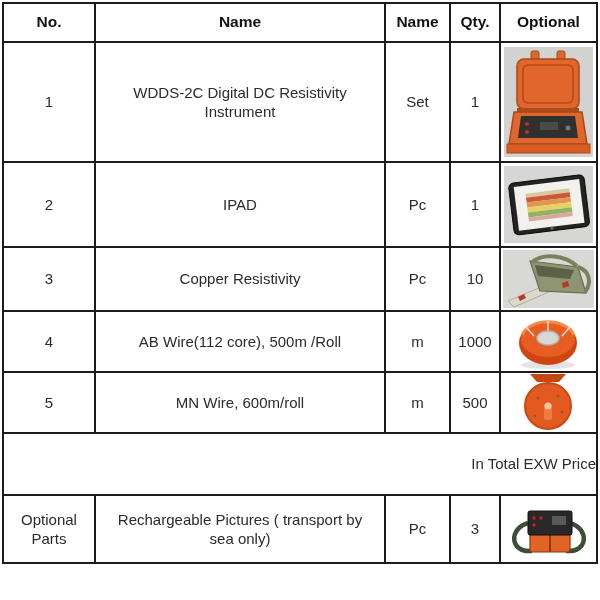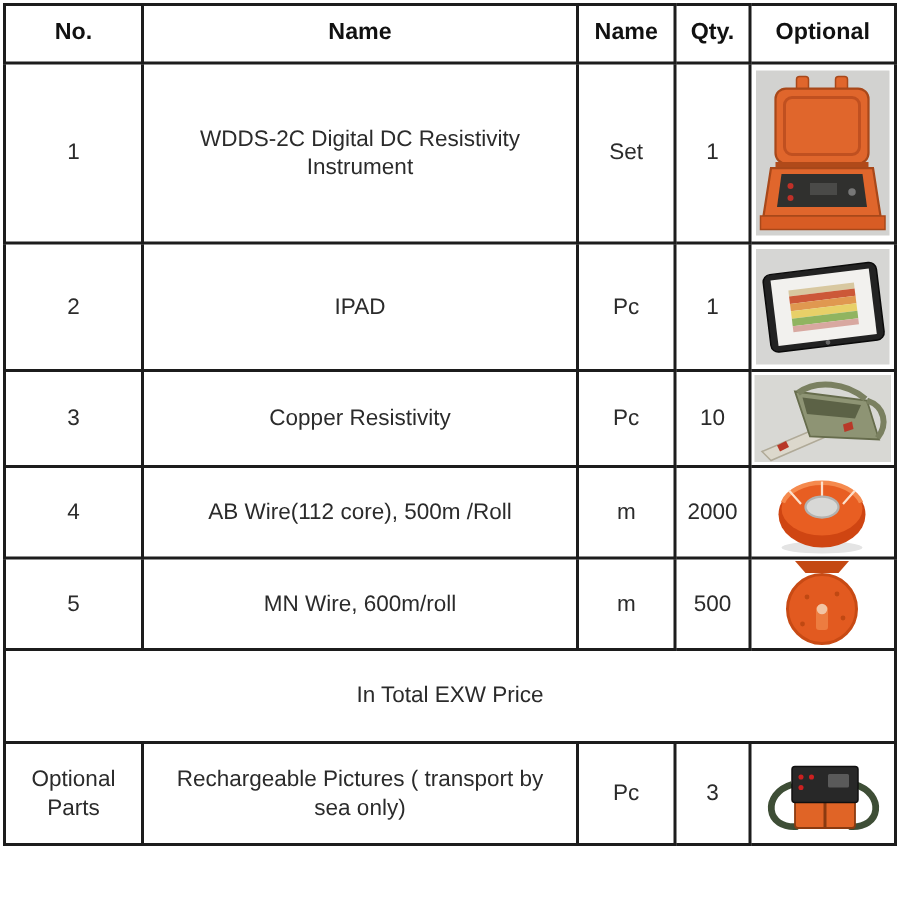--- a/index.html
+++ b/index.html
@@ -16,21 +16,21 @@
     border:2px solid #1c1c1c;
     text-align:center;vertical-align:middle;
     font-size:15px;line-height:1.3;
     padding:0;
     overflow:hidden;
   }
   th{font-size:15.5px;font-weight:bold;color:#111;}
   td.name-cell{padding:12px 14px;}
   td.pic-cell{padding:0;}
   td.pic-cell svg{display:block;margin:0 auto;}
-  .exw-cell{font-size:15px;}
+  .exw-cell{font-size:15px;text-align:right;}
   .no-cell{padding:0 4px;}
 </style>
 </head>
 <body>
 
 <table class="quote">
   <colgroup>
     <col style="width:92px">
       <col style="width:290px">
       <col style="width:65px">
@@ -113,21 +113,21 @@
         <path d="M76,18 C88,22 90,34 83,43" fill="none" stroke="#7a8060" stroke-width="4"></path>
         <path d="M60,34 L66,32 L67,37 L61,39 Z" fill="#b83828"></path>
       </svg>
     </td>
   </tr>
 
   <tr style="height:61px">
     <td class="no-cell">4</td>
     <td class="name-cell">AB Wire(112 core), 500m /Roll</td>
     <td>m</td>
-    <td>2000</td>
+    <td>1000</td>
     <td class="pic-cell">
       <svg width="93" height="57" viewBox="0 0 93 57">
         <ellipse cx="46" cy="52" rx="27" ry="4" fill="#e4e4e4"></ellipse>
         <ellipse cx="46" cy="30" rx="29" ry="22" fill="#cf4512"></ellipse>
         <ellipse cx="46" cy="26" rx="27" ry="18" fill="#e85e22"></ellipse>
         <path d="M20,22 A27 18 0 0 1 72,22" fill="none" stroke="#f58a4e" stroke-width="3"></path>
         <path d="M46,8 L46,20 M24,14 L32,23 M68,14 L60,23" stroke="#fce0cc" stroke-width="1.5"></path>
         <ellipse cx="46" cy="25" rx="11" ry="7" fill="#d8d8d6" stroke="#b2b2b0" stroke-width="1.5"></ellipse>
       </svg>
     </td>

